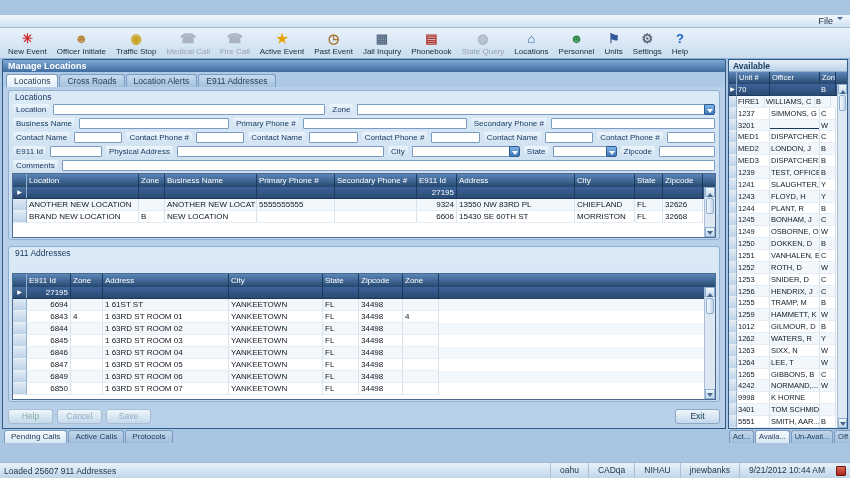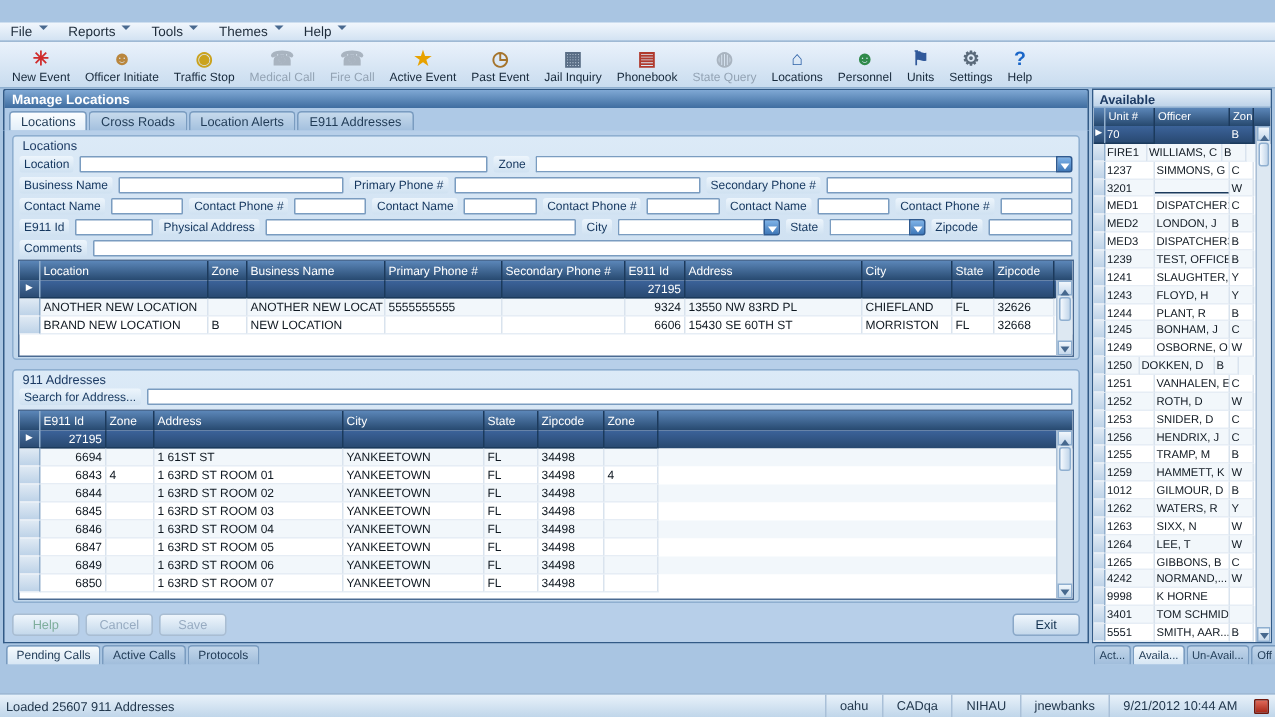--- a/index.html
+++ b/index.html
@@ -9,21 +9,21 @@
 
   
   .titlebar{position:absolute;top:0;left:0;right:0;height:15px;background:linear-gradient(#66727f,#232b36 45%,#090d13);display:flex;align-items:center;gap:4px;padding:0 4px;color:#e9eff6;font-size:9px;}
   .app-icon{width:9px;height:9px;border-radius:2px;background:linear-gradient(135deg,#ff5a3c,#ffd23c 40%,#39c06a 70%,#2a7ad2);flex:0 0 9px;}
   .win-controls{margin-left:auto;display:flex;gap:2px;}
   .win-btn{width:18px;height:11px;border-radius:2px;border:1px solid #10141c;background:linear-gradient(#8a97a5,#3c4754);position:relative;}
   .win-btn.close{background:linear-gradient(#e2836f,#b03224);}
   .win-glyph{position:absolute;inset:0;color:#fff;font-size:7px;line-height:10px;text-align:center;}
 
   
-  .menubar{position:absolute;top:15px;left:0;right:0;height:13px;background:linear-gradient(#f2f7fd,#d2e2f2);border-bottom:1px solid #9fb9d4;display:flex;align-items:flex-start;font-size:9px;color:#1d2b3a;}
+  .menubar{position:absolute;top:15px;left:0;right:0;height:13px;background:linear-gradient(#f2f7fd,#d2e2f2);border-bottom:1px solid #9fb9d4;display:flex;align-items:flex-end;font-size:9px;color:#1d2b3a;flex-direction:column;}
   .menu-item{padding:0 7px;height:13px;line-height:13px;}
   .menu-item::after{content:"";display:inline-block;margin-left:4px;border:3px solid transparent;border-top:3px solid #49698f;vertical-align:1px;}
 
   
   .toolbar{position:absolute;top:28px;left:0;right:0;height:31px;background:linear-gradient(#eaf2fb,#c9dcef);border-bottom:1px solid #8fb0d0;display:flex;align-items:stretch;padding-left:3px;}
   .tool{display:flex;flex-direction:column;align-items:center;justify-content:center;padding:1px 5px 0;font-size:8px;color:#16283a;white-space:nowrap;}
   .tool-icon{font-size:13px;line-height:14px;height:15px;font-weight:bold;}
   .tool.disabled{color:#93a3b4;}
 
   
@@ -308,24 +308,20 @@
               <div class="g-cell" style="width: 60px;">MORRISTON</div>
               <div class="g-cell" style="width: 28px;">FL</div>
               <div class="g-cell" style="width: 40px;">32668</div>
             </div>
           </div>
         </div>
     </div>
 
     <div class="groupbox" id="gb-addresses">
       <div class="gb-label">911 Addresses</div>
-      <div class="search-row">
-        <span class="flabel">Search for Address...</span>
-        <input class="finput" style="">
-      </div>
       <div class="grid" id="grid-addresses">
         <div class="vscroll">
           <div class="sb-btn up"></div>
           <div class="sb-thumb"></div>
           <div class="sb-btn down"></div>
         </div>
       <div class="g-head">
             <div class="g-cell g-selcol" style="width: 14px;"></div>
             <div class="g-cell" style="width: 44px;">E911 Id</div>
             <div class="g-cell" style="width: 32px;">Zone</div>
@@ -527,21 +523,21 @@
             <div class="g-cell" style="width: 16px;">C</div>
           </div>
           <div class="g-row">
             <div class="g-cell g-selcol" style="width: 8px;"></div>
             <div class="g-cell" style="width: 33px;">1249</div>
             <div class="g-cell" style="width: 50px;">OSBORNE, O</div>
             <div class="g-cell" style="width: 16px;">W</div>
           </div>
           <div class="g-row">
             <div class="g-cell g-selcol" style="width: 8px;"></div>
-            <div class="g-cell" style="width: 23px;">1250</div>
+            <div class="g-cell" style="width: 33px;">1250</div>
             <div class="g-cell" style="width: 50px;">DOKKEN, D</div>
             <div class="g-cell" style="width: 16px;">B</div>
           </div>
           <div class="g-row">
             <div class="g-cell g-selcol" style="width: 8px;"></div>
             <div class="g-cell" style="width: 33px;">1251</div>
             <div class="g-cell" style="width: 50px;">VANHALEN, E</div>
             <div class="g-cell" style="width: 16px;">C</div>
           </div>
           <div class="g-row">

